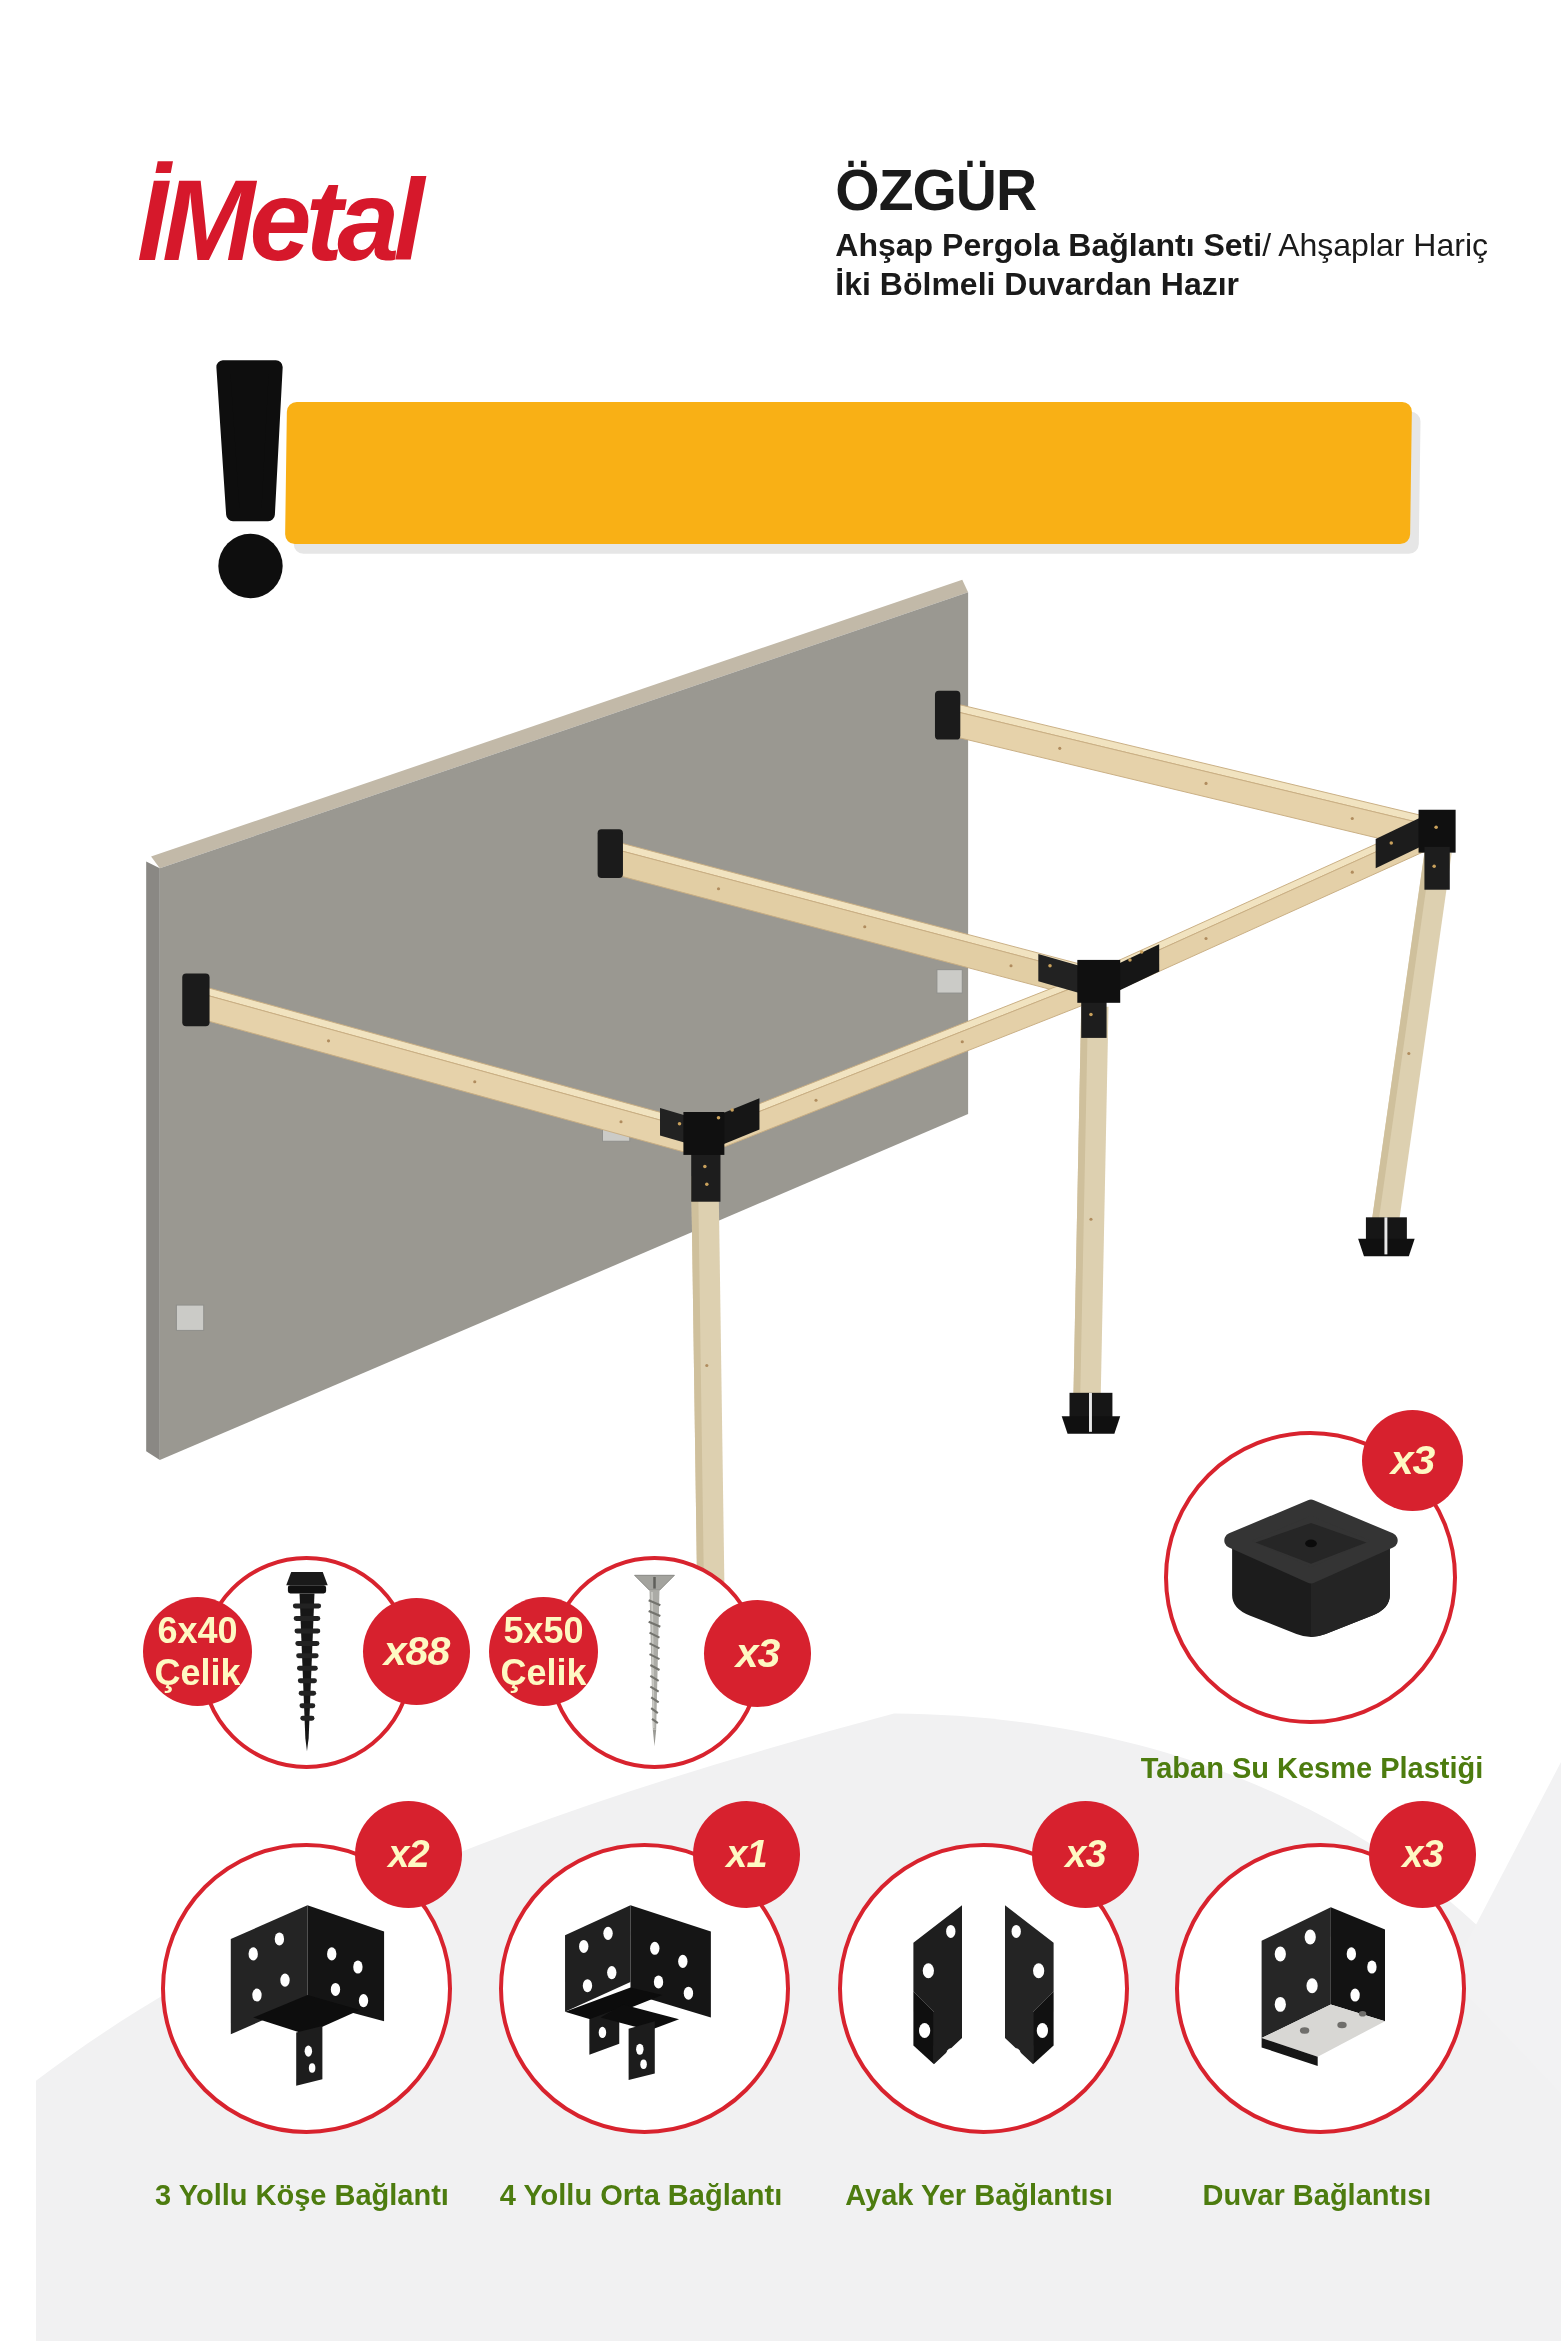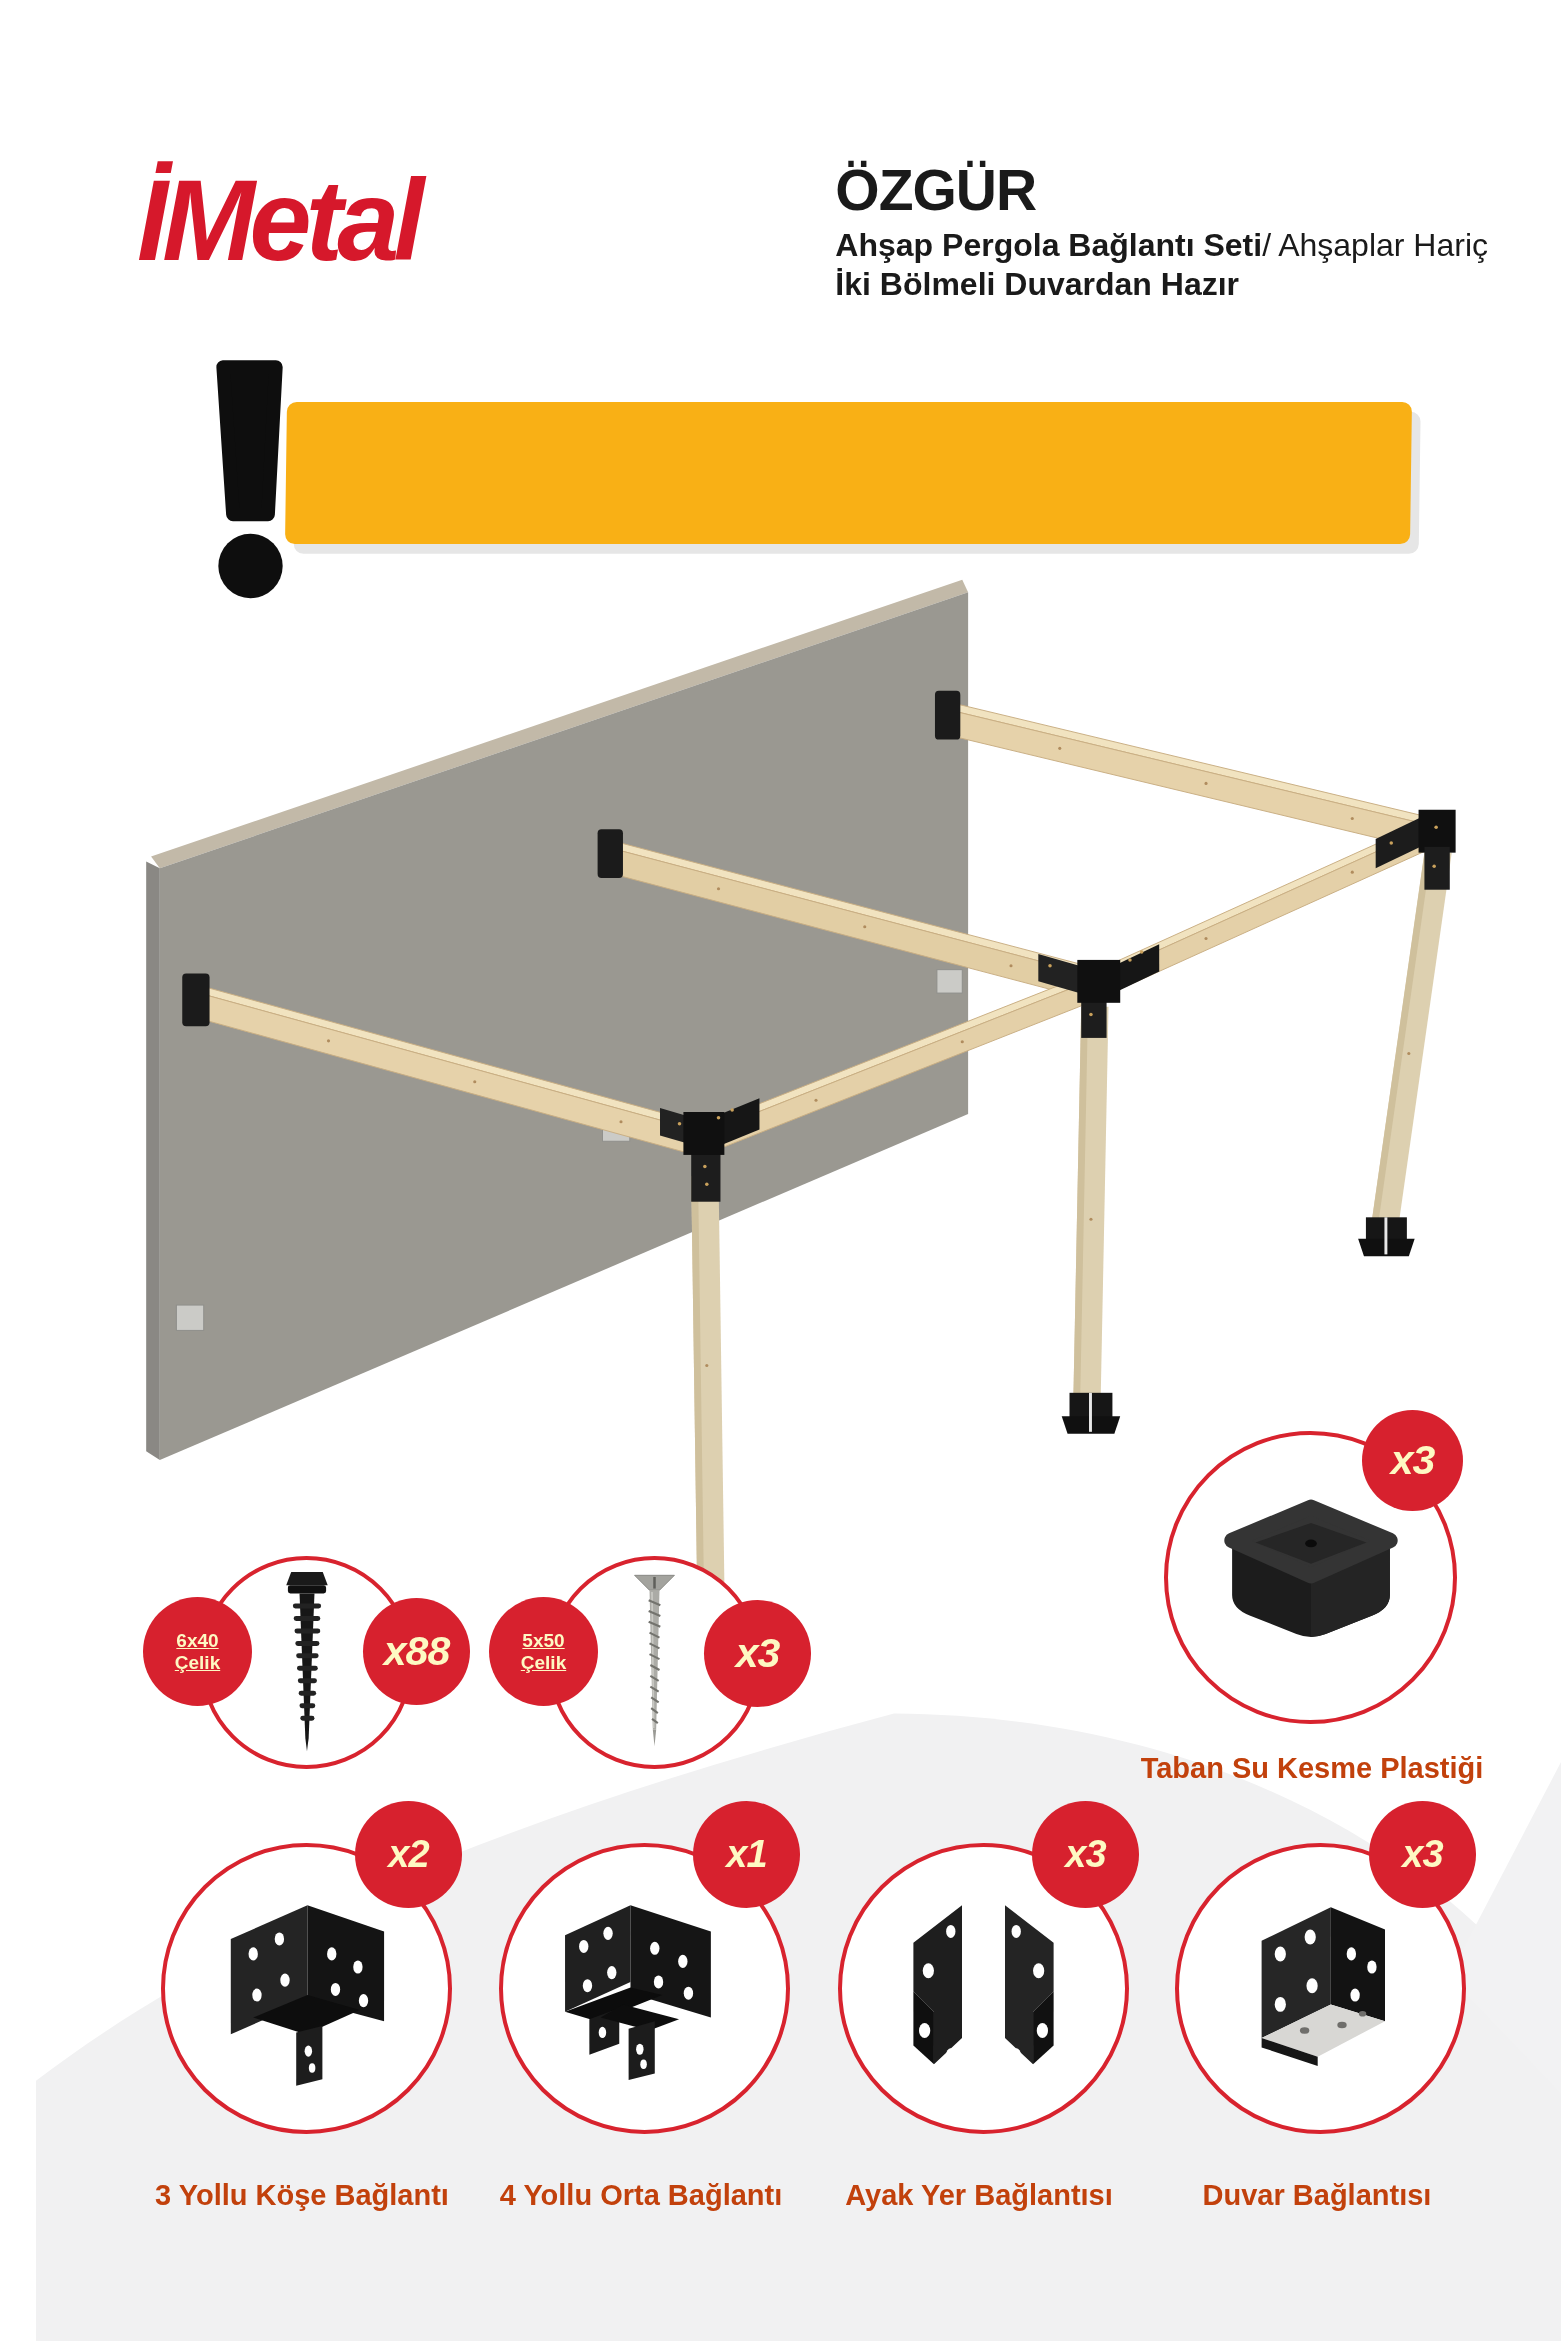--- a/index.html
+++ b/index.html
@@ -18,24 +18,24 @@
   .banner{left:250px;top:402px;width:1125px;height:142px;background:#f9b015;border-radius:9.8px;
           box-shadow:8.8px 9.8px 0 #e6e6e6;transform:skewX(-.8deg);
           display:flex;flex-direction:column;align-items:center;justify-content:center;}
   .banner .l1{font-size:37px;font-weight:800;letter-spacing:-0.5px;color:#151515;}
   .banner .l2{font-size:30px;font-weight:800;letter-spacing:-0.3px;color:#151515;margin-top:5.9px;}
   
   .ring{background:#fff;border:4.9px solid #d8232e;border-radius:50%;
         display:flex;align-items:center;justify-content:center;}
   .redbubble{background:#d7212e;border-radius:50%;color:#fef9c3;text-align:center;
         display:flex;flex-direction:column;align-items:center;justify-content:center;}
-  .spec{font-size:19px;font-weight:700;line-height:1.15;text-decoration:underline;}
+  .spec{font-size:36px;font-weight:700;line-height:1.15;}
   .cnt{font-size:41px;font-weight:800;font-style:italic;letter-spacing:-1px;}
   .cnt-big{font-size:38px;}
-  .plabel{font-size:29px;font-weight:600;text-align:center;color:#c2410c;}
+  .plabel{font-size:29px;font-weight:600;text-align:center;color:#4d7c0f;}
   .z2{z-index:2;} .z3{z-index:3;}
 </style>
 </head>
 <body>
 
 <div class="canvas">
 
   <svg class="abs" style="left:0;top:0" width="1561" height="2342" viewBox="0 0 1601 2401">
 
     <path d="M -250 2401 C -30 2050, 420 1880, 880 1757 C 1280 1760, 1530 1975, 1601 2140 L 1601 2401 Z" fill="#f1f1f2"></path>

